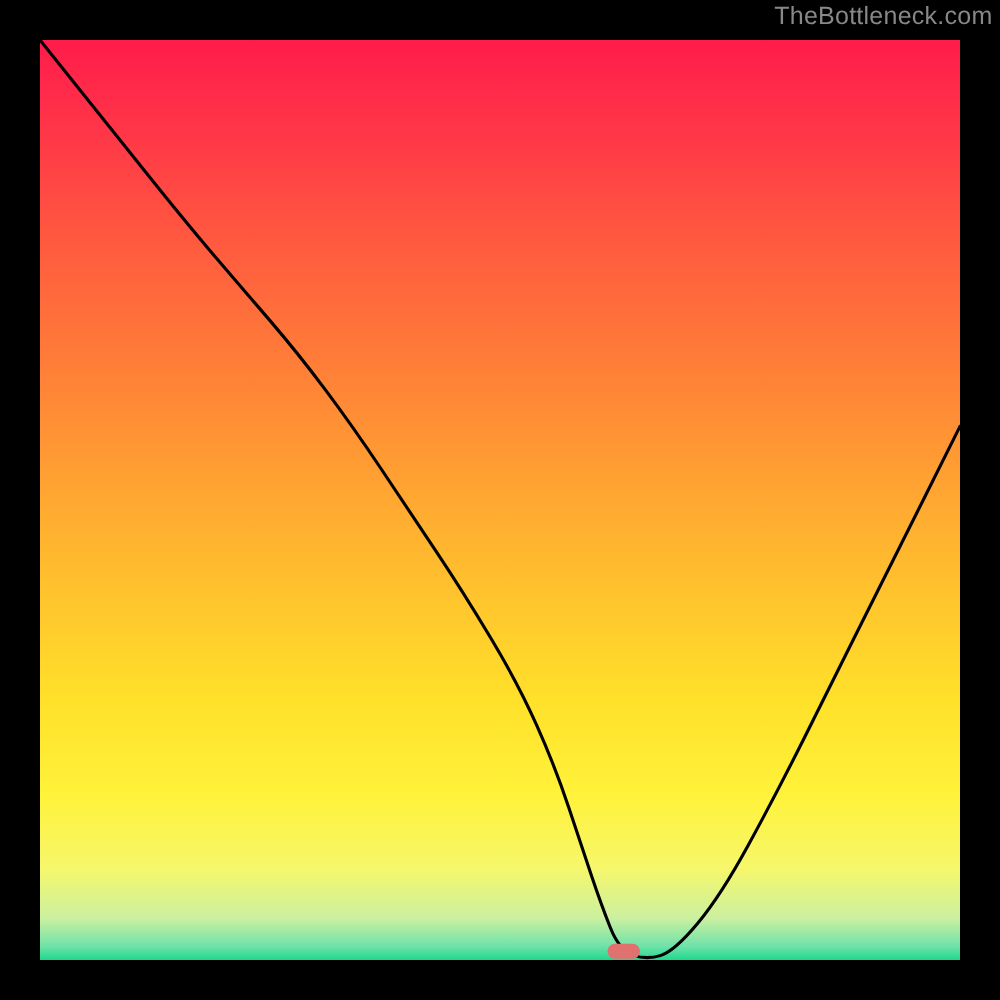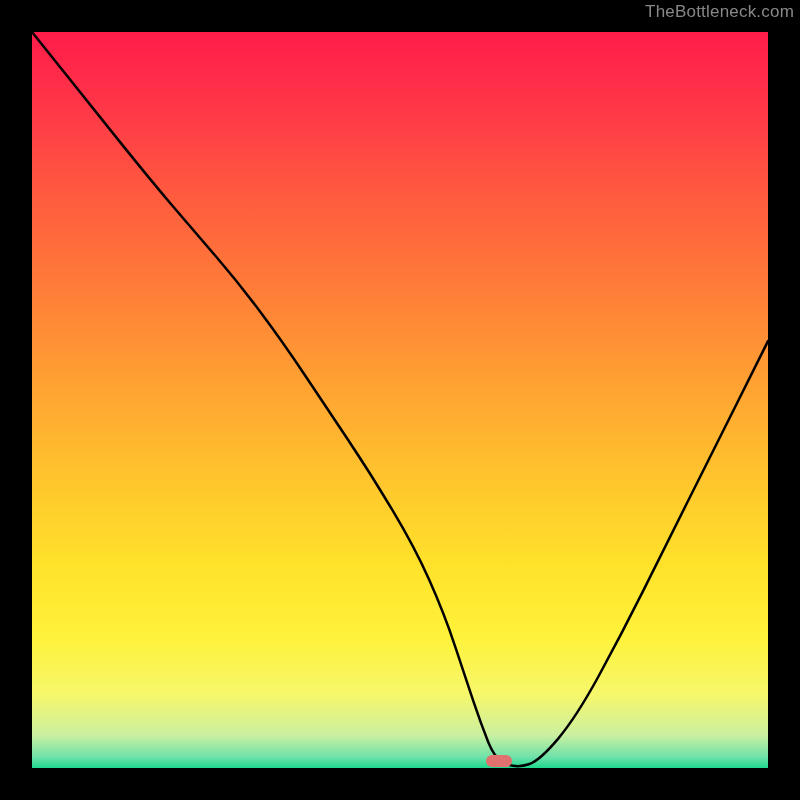--- a/index.html
+++ b/index.html
@@ -14,21 +14,21 @@
     position: relative;
     width: 800px;
     height: 800px;
     background: #000;
   }
   .watermark {
     position: absolute;
     top: 2px;
     right: 6px;
     color: #888;
-    font-size: 17px;
+    font-size: 20px;
     font-weight: 500;
     letter-spacing: 0.2px;
   }
   .plot {
     position: absolute;
     left: 32px;
     top: 32px;
     width: 736px;
     height: 736px;
     overflow: hidden;

